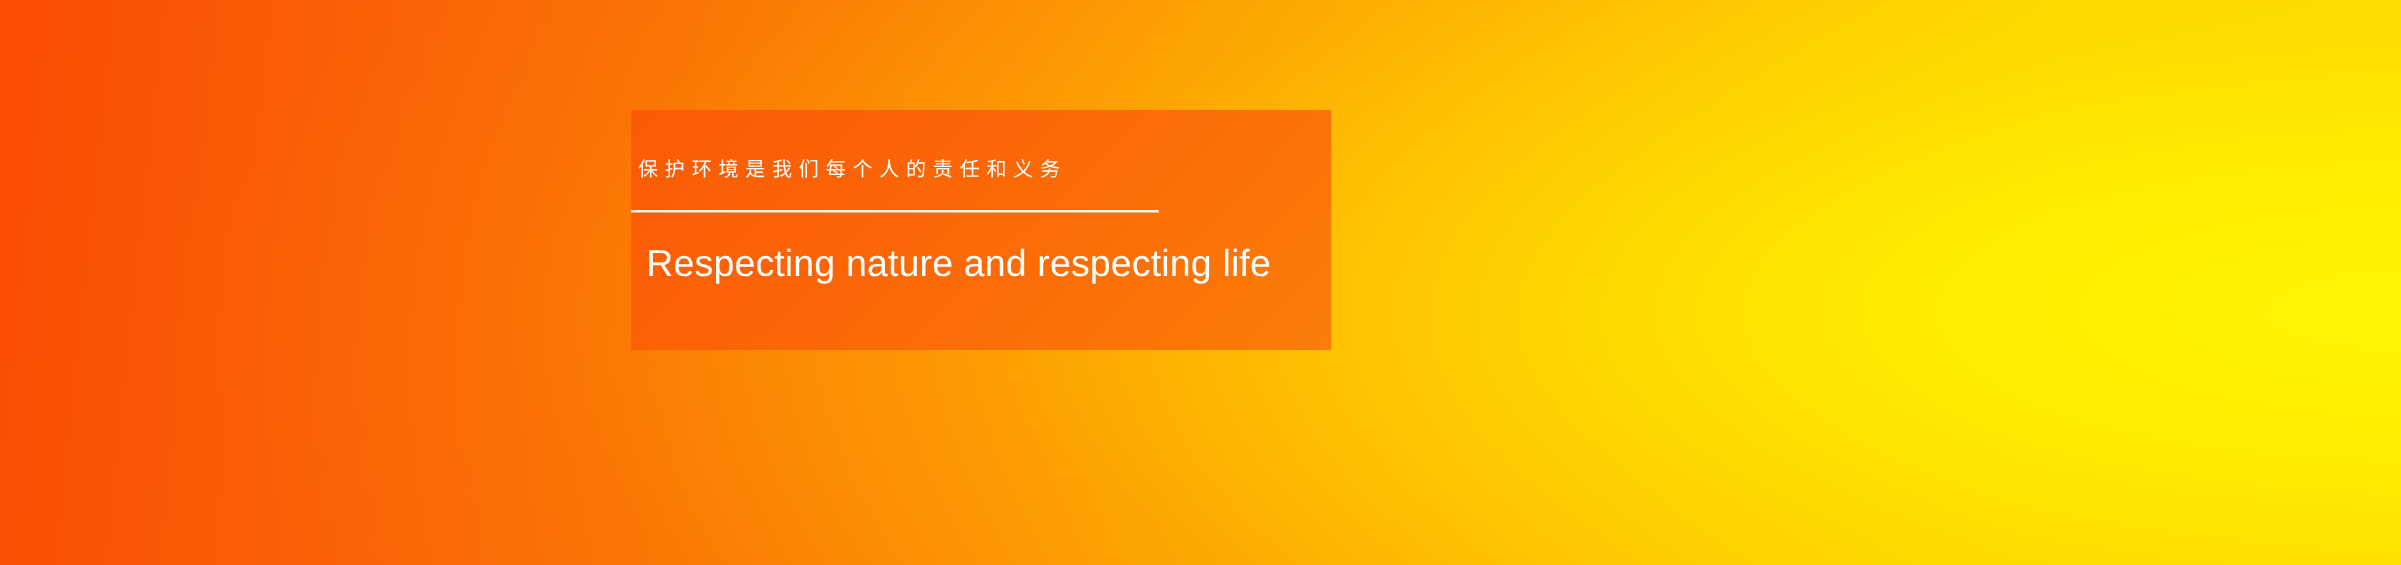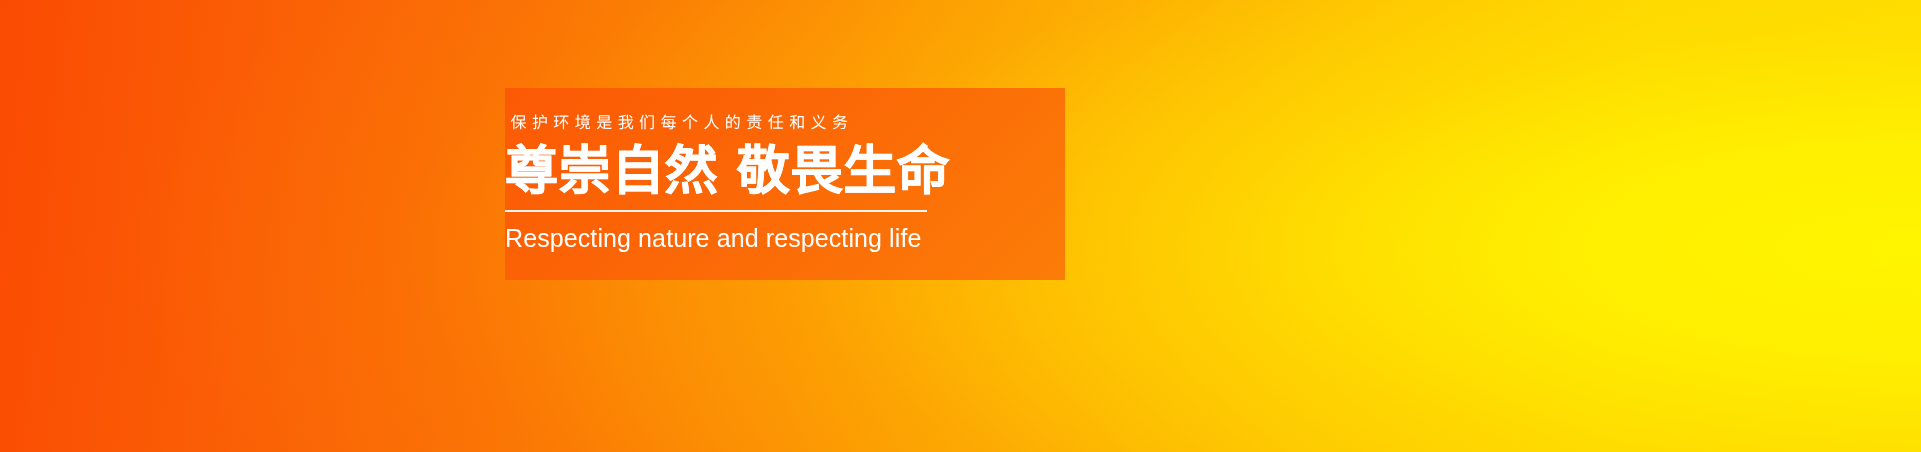--- a/index.html
+++ b/index.html
@@ -99,40 +99,39 @@
     width: 422px;
     height: 2px;
     background: rgba(255,255,255,0.93);
     margin: 12px 0 13px 0;
     border: 0;
   }
 
   
   .tagline {
     color: #ffffff;
-    font-size: 25px;
+    font-size: 30px;
     font-weight: 300;
     line-height: 1.1;
     letter-spacing: 0.004em;
     white-space: nowrap;
-    margin: 0;
+    margin: 12px;
     font-family: "Liberation Sans", "DejaVu Sans", sans-serif;
   }
 </style>
 </head>
 <body>
 
 <div class="banner">
 
   <div class="card">
     <div class="card-inner">
 
       <p class="eyebrow">保护环境是我们每个人的责任和义务</p>
 
-      <h1 class="headline">尊崇自然 敬畏生命</h1>
 
       <hr class="divider">
 
       <p class="tagline">Respecting nature and respecting life</p>
 
     </div>
   </div>
 
 </div>
 

